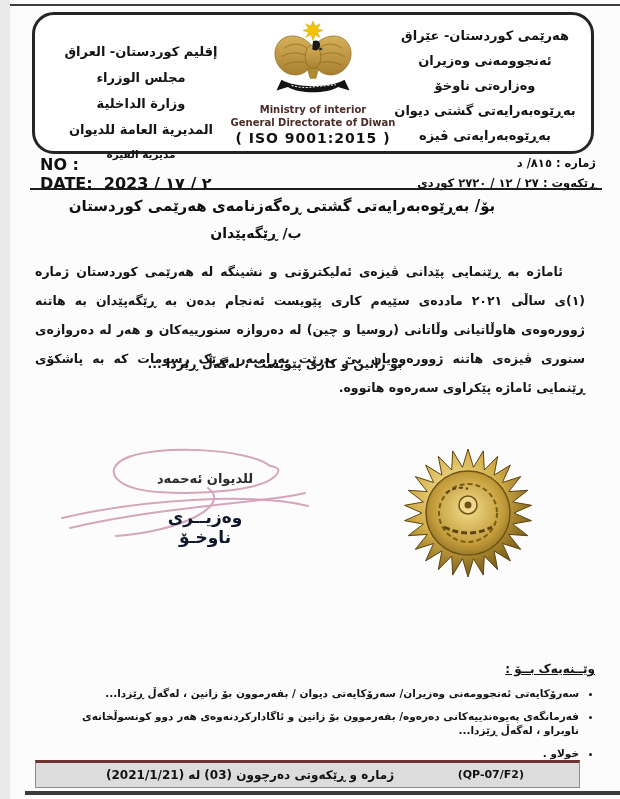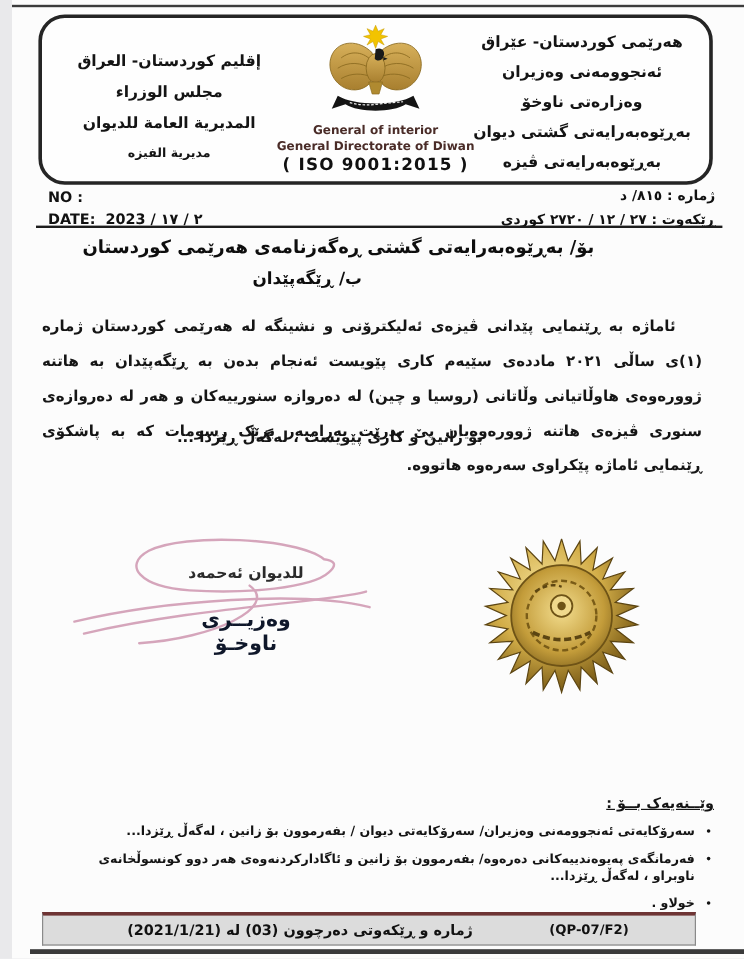--- a/index.html
+++ b/index.html
@@ -12,21 +12,21 @@
   .header-box{position:absolute;left:32px;top:12px;width:556px;height:136px;border:3px solid #252525;border-radius:22px;background:#fefefe;}
   .hdr-col{position:absolute;top:8px;width:196px;text-align:center;direction:rtl;font-weight:bold;color:#141414;font-size:13px;line-height:25px;}
   .hdr-right{right:8px;}
   .hdr-left{left:8px;top:12px;line-height:26px;margin-top:12px;}
   .hdr-left .hline:last-child{font-size:10.5px;line-height:22px;}
   .hdr-center{position:absolute;left:50%;top:4px;transform:translateX(-50%);width:180px;text-align:center;}
   .hdr-en{font-size:10px;font-weight:bold;color:#4a2c28;line-height:13px;}
   .hdr-iso{font-size:14px;font-weight:bold;color:#111;line-height:18px;letter-spacing:1px;}
 
   
-  .meta-left{position:absolute;left:40px;top:155px;font-weight:bold;font-size:12px;color:#111;line-height:19px;}
+  .meta-left{position:absolute;left:40px;top:155px;font-weight:bold;font-size:16px;color:#111;line-height:19px;}
   .meta-right{position:absolute;right:24px;top:153px;direction:rtl;text-align:right;font-weight:bold;font-size:11.5px;color:#111;line-height:20px;}
   .meta-sep{position:absolute;left:30px;top:188px;width:572px;height:2px;background:#1d1d1d;}
 
   .to-line{position:absolute;left:0;top:197px;width:564px;text-align:center;direction:rtl;font-weight:bold;font-size:15px;color:#0e0e0e;}
   .subject-line{position:absolute;left:0;top:225px;width:512px;text-align:center;direction:rtl;font-weight:bold;font-size:14px;color:#0e0e0e;}
 
   .body-text{position:absolute;left:35px;right:35px;top:257px;direction:rtl;text-align:justify;font-size:12.5px;font-weight:bold;line-height:29px;color:#151515;text-indent:22px;}
   .closing{position:absolute;left:0;right:70px;top:356px;text-align:center;direction:rtl;font-size:12.5px;font-weight:bold;color:#151515;}
 
   
@@ -79,28 +79,29 @@
           <path d="M20 40 C30 32 44 32 54 42 M16 52 C28 44 44 45 55 53 M20 64 C32 57 45 58 55 62" fill="none" stroke="#8a6a20" stroke-width="1"></path>
           <path d="M100 40 C90 32 76 32 66 42 M104 52 C92 44 76 45 65 53 M100 64 C88 57 75 58 65 62" fill="none" stroke="#8a6a20" stroke-width="1"></path>
           <ellipse cx="60" cy="52" rx="11" ry="17" fill="url(#wg)" stroke="#8a6a20" stroke-width="1"></ellipse>
           <path d="M60 30 C67 27 72 32 69 39 C67 44 61 44 59 41 Z" fill="#191919"></path>
           <path d="M69 39 L74 41 L69 43 Z" fill="#191919"></path>
           <path d="M52 68 L68 68 L64 82 L56 82 Z" fill="#b08a30" stroke="#8a6a20" stroke-width="0.8"></path>
           <path d="M16 84 C36 96 84 96 104 84 L111 99 L95 94 C80 104 40 104 25 94 L9 99 Z" fill="#141414"></path>
           <path d="M30 92 Q45 96 60 94 Q78 92 92 91" fill="none" stroke="#efefef" stroke-width="1.4" stroke-dasharray="3 2"></path>
         </svg>
       </span>
-      <div class="hdr-en">General of interior</div>
+      <div class="hdr-en">Ministry of interior</div>
       <div class="hdr-en">General Directorate of Diwan</div>
       <div class="hdr-iso">( ISO 9001:2015 )</div>
     </div>
 
     <div class="hdr-col hdr-left">
       <div class="hline">إقليم كوردستان- العراق</div>
       <div class="hline">مجلس الوزراء</div>
+      <div class="hline">وزارة الداخلية</div>
       <div class="hline">المديرية العامة للديوان</div>
       <div class="hline">مديرية الفيزه</div>
     </div>
   </div>
 
   <div class="meta-left">
     <div>NO :</div>
     <div><span>DATE:</span>&nbsp; <span>2023 / ٢ / ١٧</span></div>
   </div>
   <div class="meta-right">

